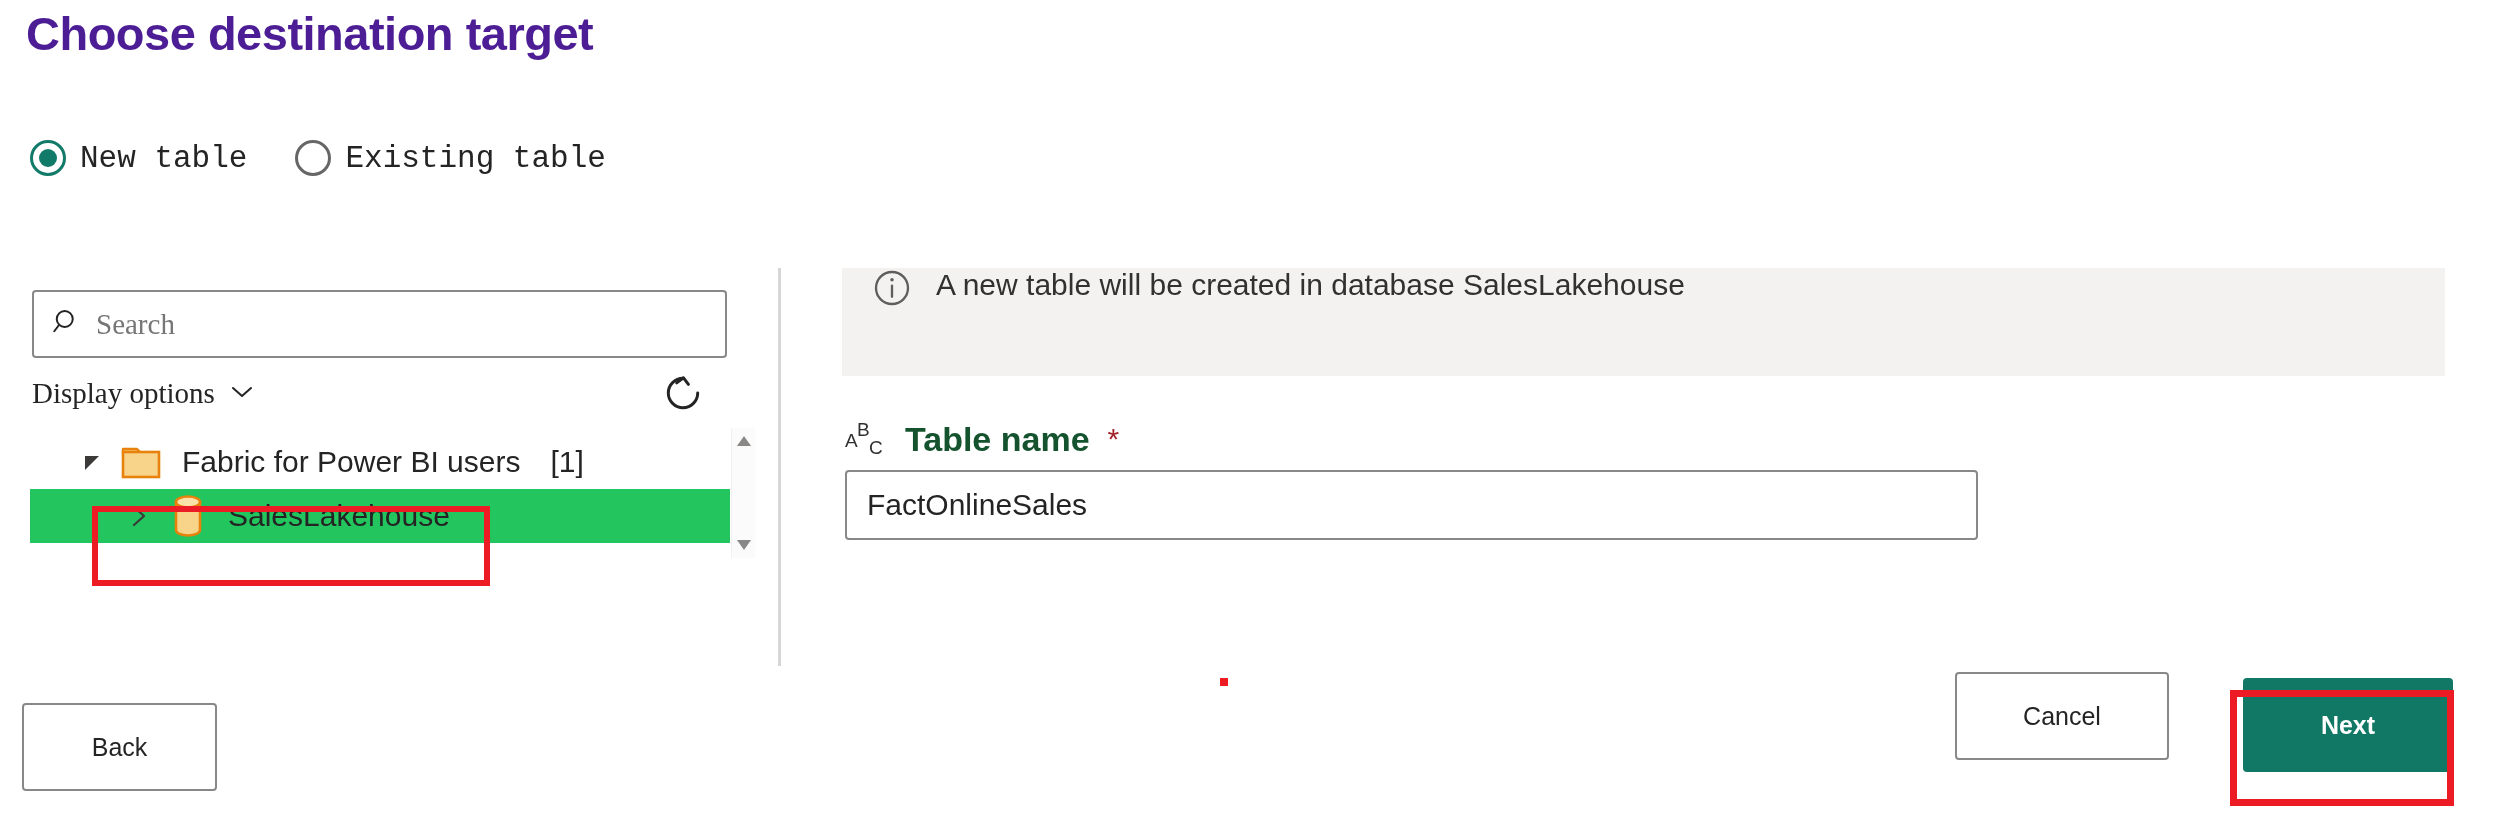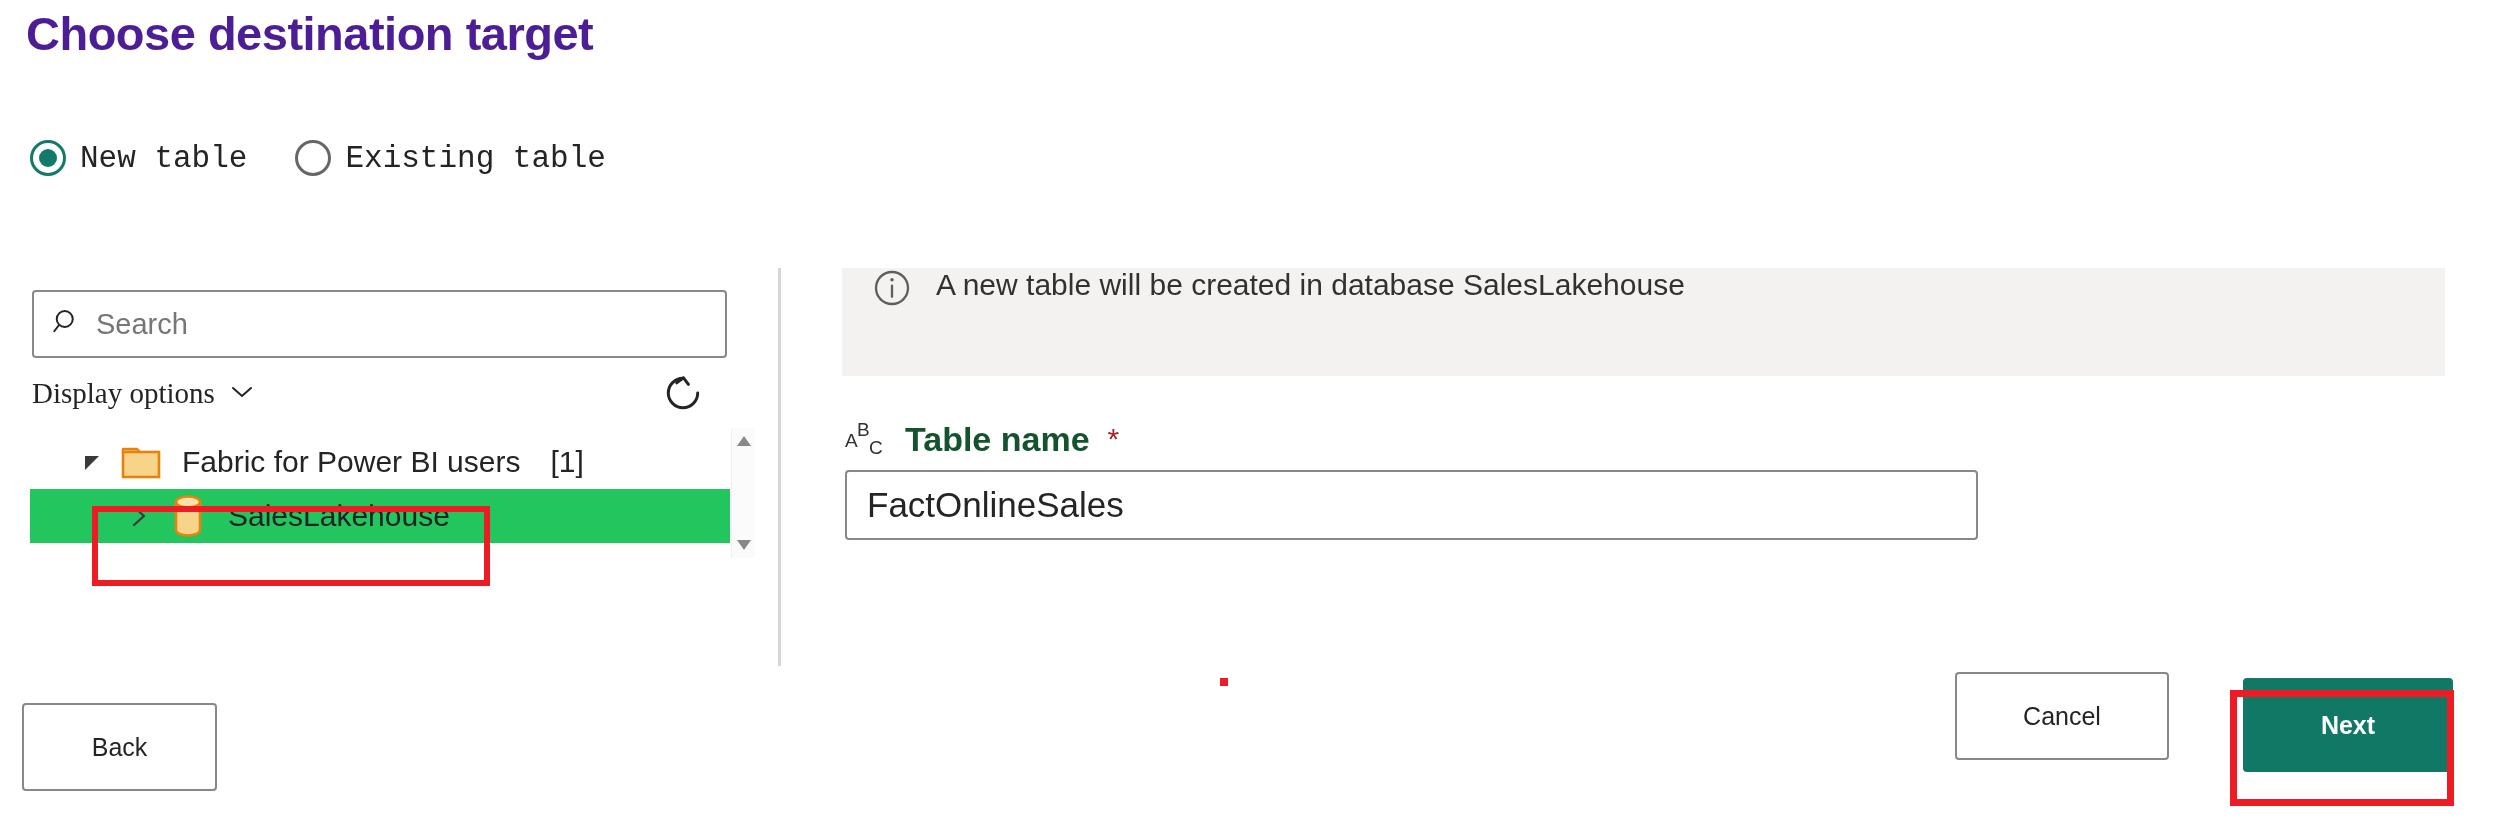--- a/index.html
+++ b/index.html
@@ -70,20 +70,21 @@
     position: absolute;
     left: 32px; top: 5px;
     width: 695px; height: 68px;
     border: 2px solid #8a8886;
     border-radius: 4px;
     background: #fff;
     display: flex;
     align-items: center;
     padding: 8px 18px;
     gap: 14px;
+    font-family: Liberation Serif, serif;
   }
   #search-box svg { flex: 0 0 auto; }
   #search-placeholder {
     font-size: 29px;
     color: #767676;
     white-space: nowrap;
   }
 
   #tree-toolbar {
     position: absolute;
@@ -208,21 +209,21 @@
     left: 845px; top: 470px;
     width: 1133px; height: 70px;
     border: 2px solid #8a8886;
     border-radius: 4px;
     background: #fff;
     display: flex;
     align-items: center;
     padding: 0 20px;
   }
   #table-name-value {
-    font-size: 35px;
+    font-size: 30px;
     color: #242424;
     white-space: nowrap;
   }
 
   
   #red-dot-artifact {
     position: absolute;
     left: 1220px; top: 678px;
     width: 8px; height: 8px;
     background: #ED1C24;

